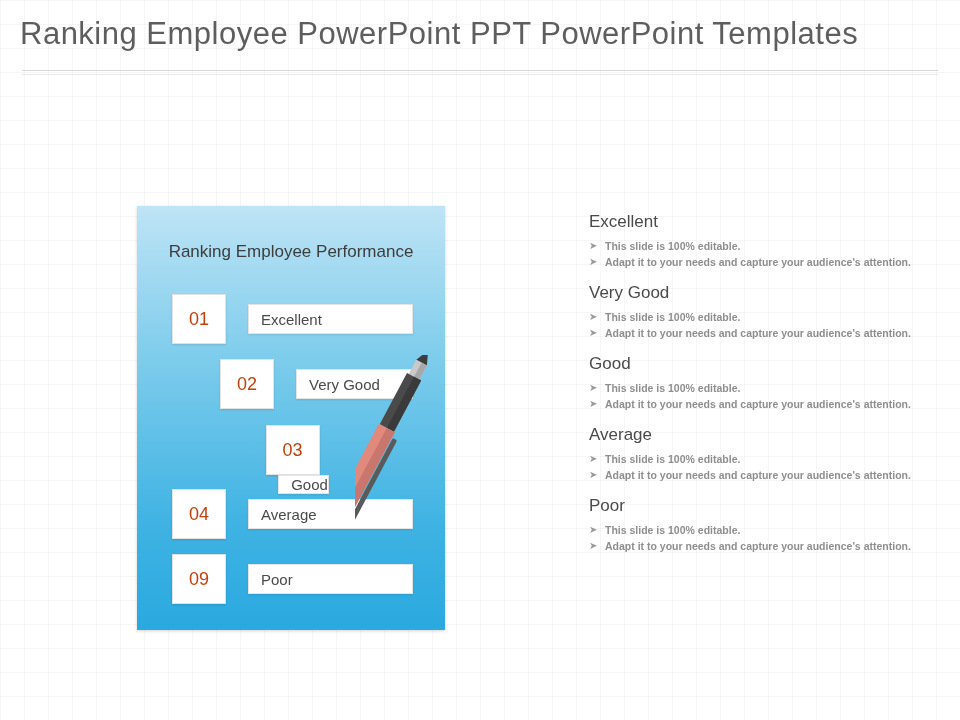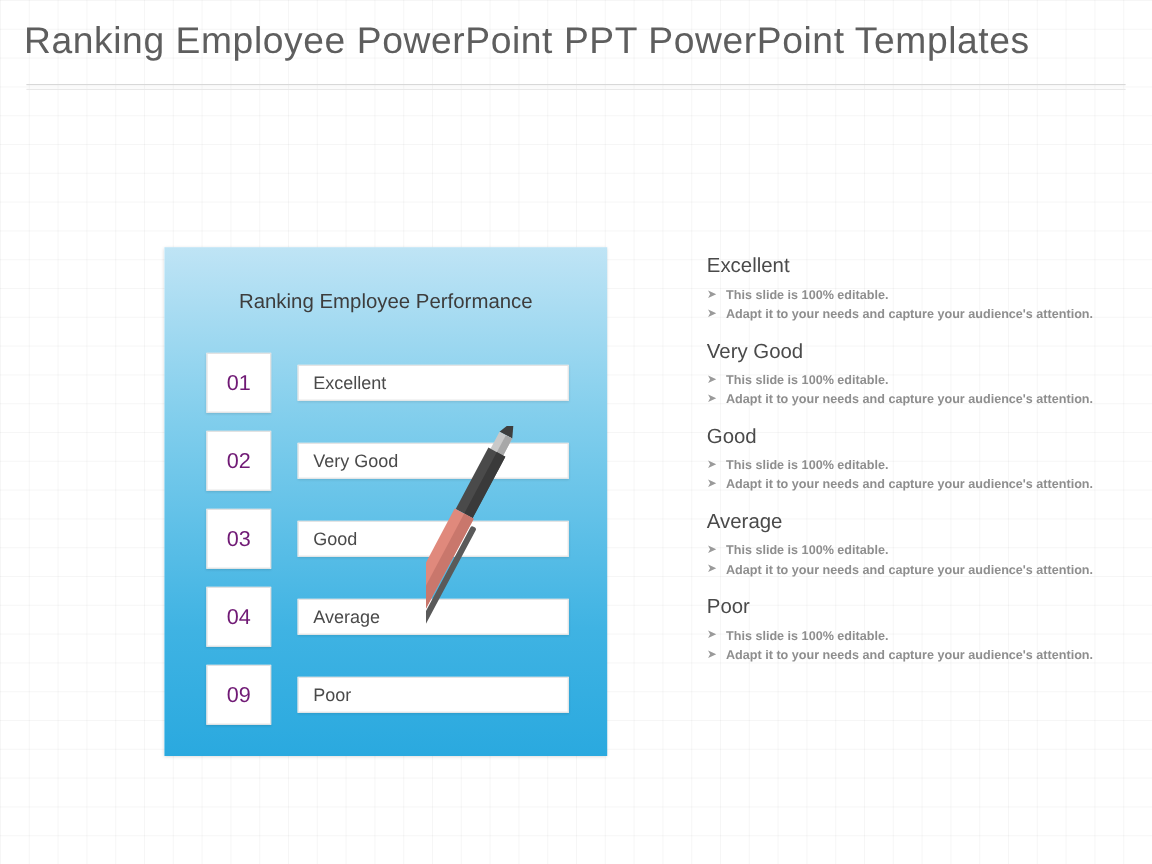--- a/index.html
+++ b/index.html
@@ -56,21 +56,21 @@
     text-align: center;
     font-size: 13.5px;
     color: #8d8d8d;
   }
 
   
   .panel {
     position: absolute;
     left: 137px;
     top: 206px;
-    width: 369px;
+    width: 308px;
     height: 424px;
     background: linear-gradient(to bottom, #bfe4f5 0%, #7fcdec 35%, #3fb3e3 75%, #2aa9df 100%);
     box-shadow: 0 1px 3px rgba(0,0,0,0.18);
   }
   .panel-title {
     position: absolute;
     left: 0;
     right: 0;
     top: 36px;
     text-align: center;
@@ -87,21 +87,21 @@
   }
   .rank-num {
     width: 52px;
     height: 48px;
     background: #ffffff;
     border: 1px solid #e2e2e2;
     display: flex;
     align-items: center;
     justify-content: center;
     font-size: 18px;
-    color: #701a75;
+    color: #c2410c;
     box-shadow: 0 1px 2px rgba(0,0,0,0.12);
     flex: 0 0 auto;
   }
   .rank-label {
     margin-left: 22px;
     flex: 1 1 auto;
     height: 30px;
     background: #ffffff;
     border: 1px solid #e4e4e4;
     display: flex;
@@ -170,26 +170,26 @@
   <div class="title-rule"></div>
 
   <div class="panel">
     <div class="panel-title">Ranking Employee Performance</div>
 
     <div class="rank-row" style="top:89px;">
       <div class="rank-num">01</div>
       <div class="rank-label">Excellent</div>
     </div>
 
-    <div class="rank-row" style="top:154px;">
+    <div class="rank-row" style="top:154px;margin-left:48px;">
       <div class="rank-num">02</div>
       <div class="rank-label">Very Good</div>
     </div>
 
-    <div class="rank-row" style="top:219px;">
+    <div class="rank-row" style="top:219px;flex-direction:column;">
       <div class="rank-num">03</div>
       <div class="rank-label">Good</div>
     </div>
 
     <div class="rank-row" style="top:284px;">
       <div class="rank-num">04</div>
       <div class="rank-label">Average</div>
     </div>
 
     <div class="rank-row" style="top:349px;">

